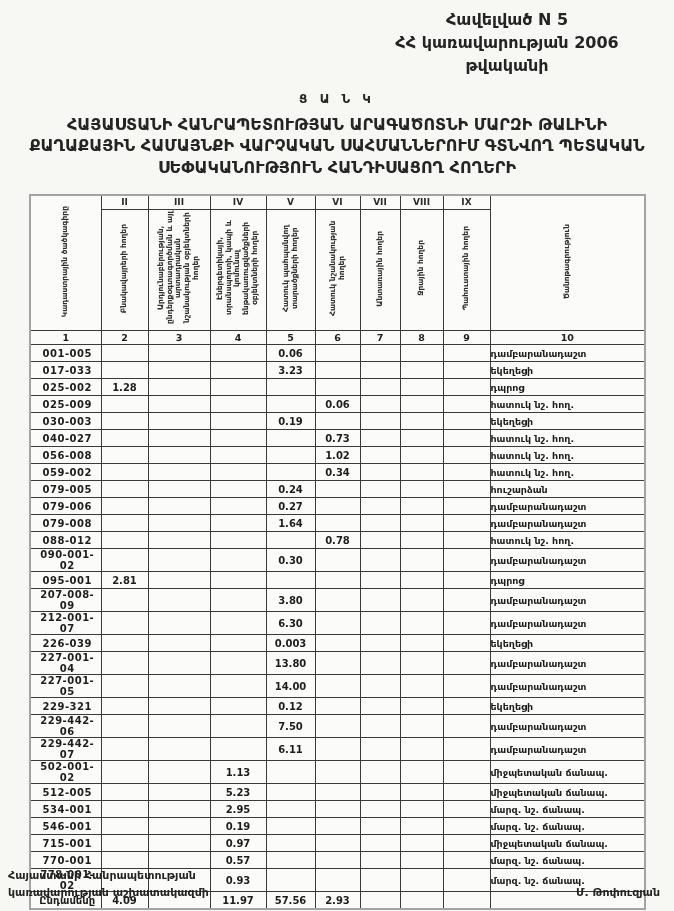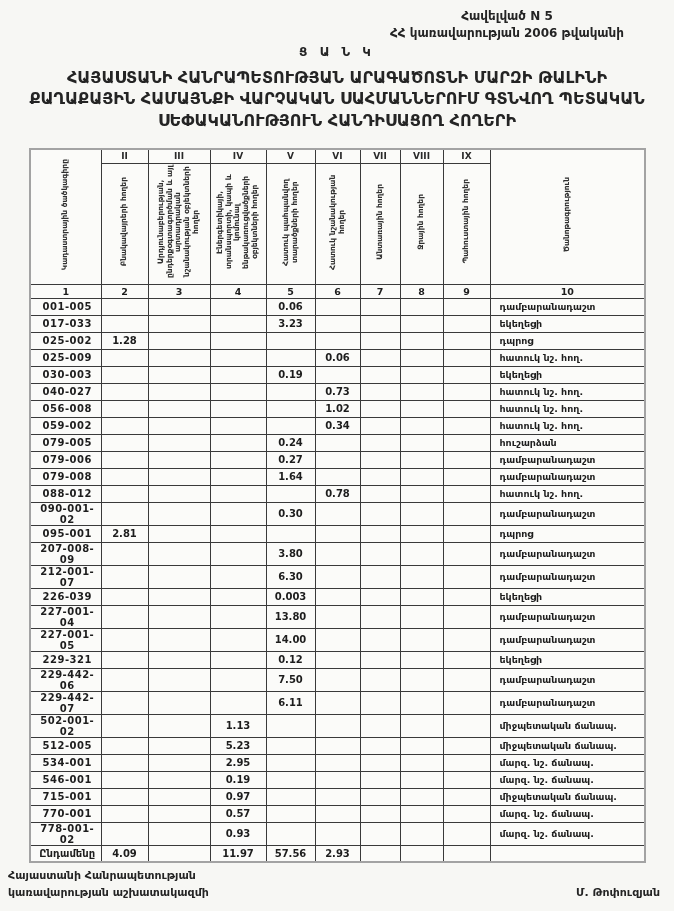--- a/index.html
+++ b/index.html
@@ -7,27 +7,27 @@
     width:674px;height:911px;
     background:#f7f7f4;
     font-family:"DejaVu Sans",sans-serif;
     color:#1d1d1d;
     position:relative;
     overflow:hidden;
   }
   .annex{
     margin:8px 18px 0 358px;
     text-align:center;
-    font-size:12px;
+    font-size:16px;
     font-weight:bold;
     line-height:1.45;
     color:#242424;
   }
   .titleblock{
-    margin-top:2px;
+    margin-top:14px;
     text-align:center;
     font-weight:bold;
     color:#242424;
   }
   .title{font-size:12px;letter-spacing:4px;margin-bottom:8px;}
   .subtitle{font-size:16px;line-height:1.35;margin:0 14px;}
   table{
     border-collapse:collapse;
     table-layout:fixed;
     margin:16px 0 0 29px;
@@ -52,21 +52,21 @@
     line-height:1.15;
     max-height:116px;
     letter-spacing:0;
     color:#2f2f2f;
   }
   .tall .vert{max-height:130px;}
   .num-row td{height:13px;text-align:center;font-size:9.5px;font-weight:bold;line-height:13px;}
   tbody tr{height:17px;}
   td.code{font-size:10px;font-weight:bold;text-align:center;padding-left:3px;letter-spacing:0.5px;}
   td.val{font-size:10px;font-weight:bold;text-align:center;}
-  td.note{font-size:9.5px;font-weight:bold;text-align:left;padding-left:9px;margin-top:36px;}
+  td.note{font-size:9.5px;font-weight:bold;text-align:left;padding-left:0;margin-top:36px;}
   tr.total-row td{font-size:10px;font-weight:bold;}
   tr.total-row td.code{text-align:center;letter-spacing:0;}
   .footer{
     position:absolute;
     left:8px;right:14px;bottom:10px;
     display:flex;
     justify-content:space-between;
     align-items:flex-end;
     font-size:11px;
     font-weight:bold;

